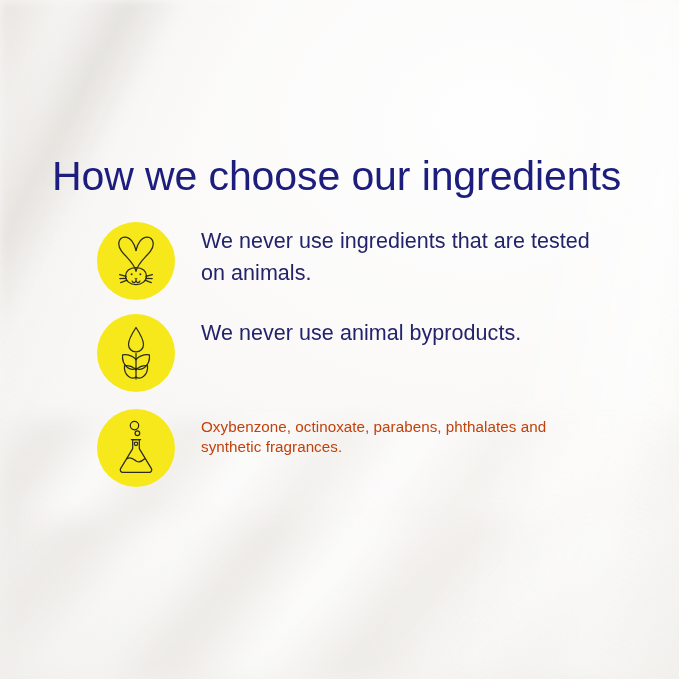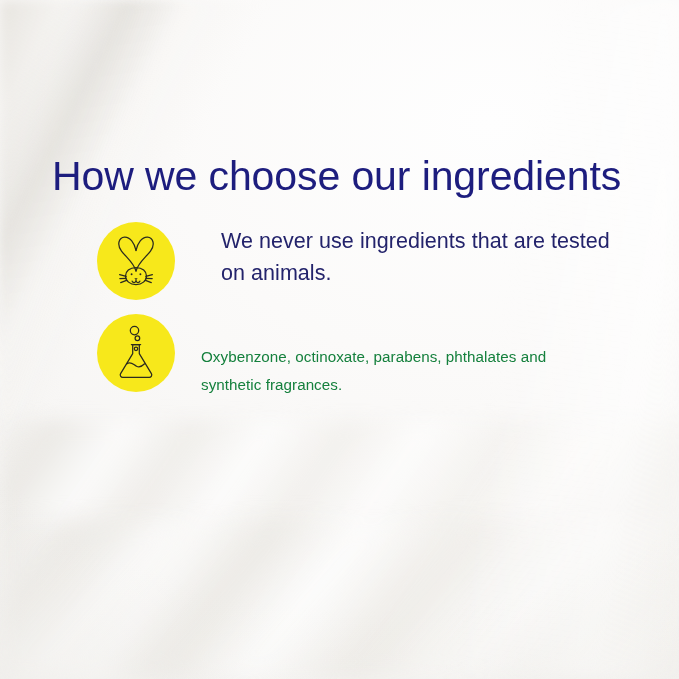--- a/index.html
+++ b/index.html
@@ -121,21 +121,21 @@
     left: 97px;
     top: 222px;
     width: 540px;
   }
 
   .row {
     position: relative;
     display: flex;
     align-items: flex-start;
   }
-  .row-1 { margin-bottom: 14px; gap: 20px; }
+  .row-1 { margin-bottom: 14px; }
   .row-2 { margin-bottom: 17px; }
 
   .icon-badge {
     flex: 0 0 auto;
     width: 78px;
     height: 78px;
     border-radius: 50%;
     background: #f7e81b;
     display: flex;
     align-items: center;
@@ -153,25 +153,25 @@
     font-size: 21.5px;
     line-height: 32px;
     font-weight: 400;
     color: #23236b;
     letter-spacing: 0.05px;
     max-width: 400px;
   }
   .row-3 .row-statement { max-width: 410px; }
 
   .row-subnote {
-    margin-top: 26px;
+    margin-top: 5px;
     font-size: 15.2px;
-    line-height: 28px;
+    line-height: 20px;
     font-weight: 400;
-    color: #15803d;
+    color: #c2410c;
     max-width: 360px;
     letter-spacing: 0.05px;
   }
 </style>
 </head>
 <body>
 
 <div id="infographic">
 
   <div class="bg-layer bg-base"></div>
@@ -213,20 +213,41 @@
               <path d="M35.9 45.4 L 42.2 45.6"></path>
               <path d="M35.5 47.3 L 41.3 49.6"></path>
             </svg>
           </span>
         </div>
         <div class="row-text">
           <div class="row-statement">We never use ingredients that are tested on animals.</div>
         </div>
       </div>
 
+      <div class="row row-2">
+        <div class="icon-badge">
+          <span>
+            <svg width="46" height="56" viewBox="0 0 46 56" fill="none" stroke="#2b2b1f" stroke-width="1.25" stroke-linecap="round" stroke-linejoin="round">
+
+              <path d="M23 2.5 C 27.5 9.5, 30.5 14.5, 30.5 19.2 C 30.5 23.8, 27.2 26.8, 23 26.8 C 18.8 26.8, 15.5 23.8, 15.5 19.2 C 15.5 14.5, 18.5 9.5, 23 2.5 Z"></path>
+
+              <path d="M23 28.5 L 23 54"></path>
+
+              <path d="M23 34.5 C 18.8 30.2, 13.2 29.4, 9.6 29.8 C 9.2 33.6, 10.2 39.2, 14.4 42.4 C 17.6 44.8, 21.2 44.3, 23 43.2"></path>
+              <path d="M23 34.5 C 27.2 30.2, 32.8 29.4, 36.4 29.8 C 36.8 33.6, 35.8 39.2, 31.6 42.4 C 28.4 44.8, 24.8 44.3, 23 43.2"></path>
+
+              <path d="M23 44.8 C 19.4 41.1, 14.6 40.4, 11.5 40.7 C 11.2 43.9, 12 48.7, 15.6 51.4 C 18.3 53.5, 21.4 53.1, 23 52.1"></path>
+              <path d="M23 44.8 C 26.6 41.1, 31.4 40.4, 34.5 40.7 C 34.8 43.9, 34 48.7, 30.4 51.4 C 27.7 53.5, 24.6 53.1, 23 52.1"></path>
+            </svg>
+          </span>
+        </div>
+        <div class="row-text">
+          <div class="row-statement">We never use animal byproducts.</div>
+        </div>
+      </div>
 
       <div class="row row-3">
         <div class="icon-badge">
           <span>
             <svg width="46" height="56" viewBox="0 0 46 56" fill="none" stroke="#2b2b1f" stroke-width="1.25" stroke-linecap="round" stroke-linejoin="round">
 
               <circle cx="21.5" cy="5.6" r="4.2"></circle>
               <circle cx="24.4" cy="13.2" r="2.3"></circle>
 
               <path d="M19.7 19.5 L 19.7 28.6 L 7.6 48.6 C 6.6 50.3, 7.8 52.3, 9.8 52.3 L 36.2 52.3 C 38.2 52.3, 39.4 50.3, 38.4 48.6 L 26.3 28.6 L 26.3 19.5 Z"></path>

